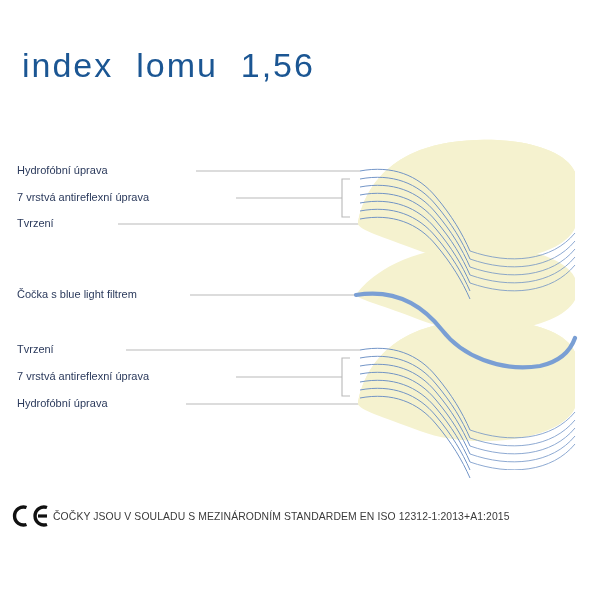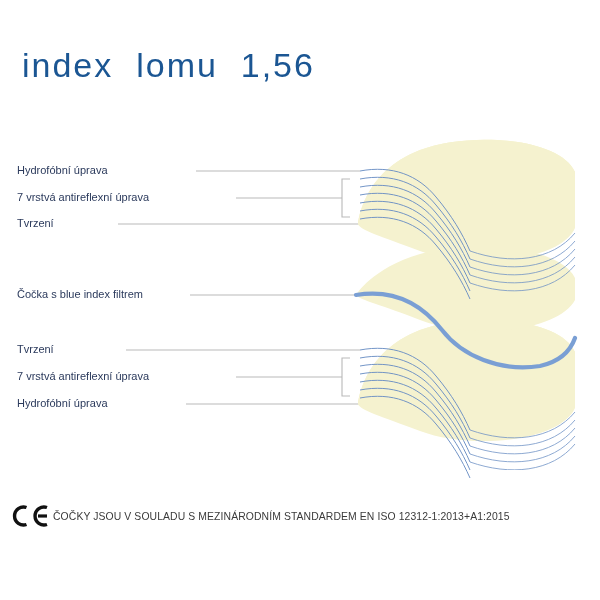--- a/index.html
+++ b/index.html
@@ -148,21 +148,21 @@
         <path d="M 470 283 C 510 297 552 293 575 265"></path>
       </g>
     </g>
 
   </svg>
 
   <div class="label" style="left:17px;top:165px;">Hydrofóbní úprava</div>
   <div class="label" style="left:17px;top:192px;">7 vrstvá antireflexní úprava</div>
   <div class="label" style="left:17px;top:218px;">Tvrzení</div>
 
-  <div class="label" style="left:17px;top:289px;">Čočka s blue index filtrem</div>
+  <div class="label" style="left:17px;top:289px;">Čočka s blue light filtrem</div>
 
   <div class="label" style="left:17px;top:344px;">Tvrzení</div>
   <div class="label" style="left:17px;top:371px;">7 vrstvá antireflexní úprava</div>
   <div class="label" style="left:17px;top:398px;">Hydrofóbní úprava</div>
 
   <svg class="ce" viewBox="0 0 42 26">
     <path d="M 16.5 4.5 A 9 9 0 1 0 16.5 21.5" fill="none" stroke="#111" stroke-width="3.4" stroke-linecap="butt"></path>
     <path d="M 37 4.5 A 9 9 0 1 0 37 21.5" fill="none" stroke="#111" stroke-width="3.4" stroke-linecap="butt"></path>
     <line x1="28" y1="13" x2="37" y2="13" stroke="#111" stroke-width="3.2"></line>
   </svg>

